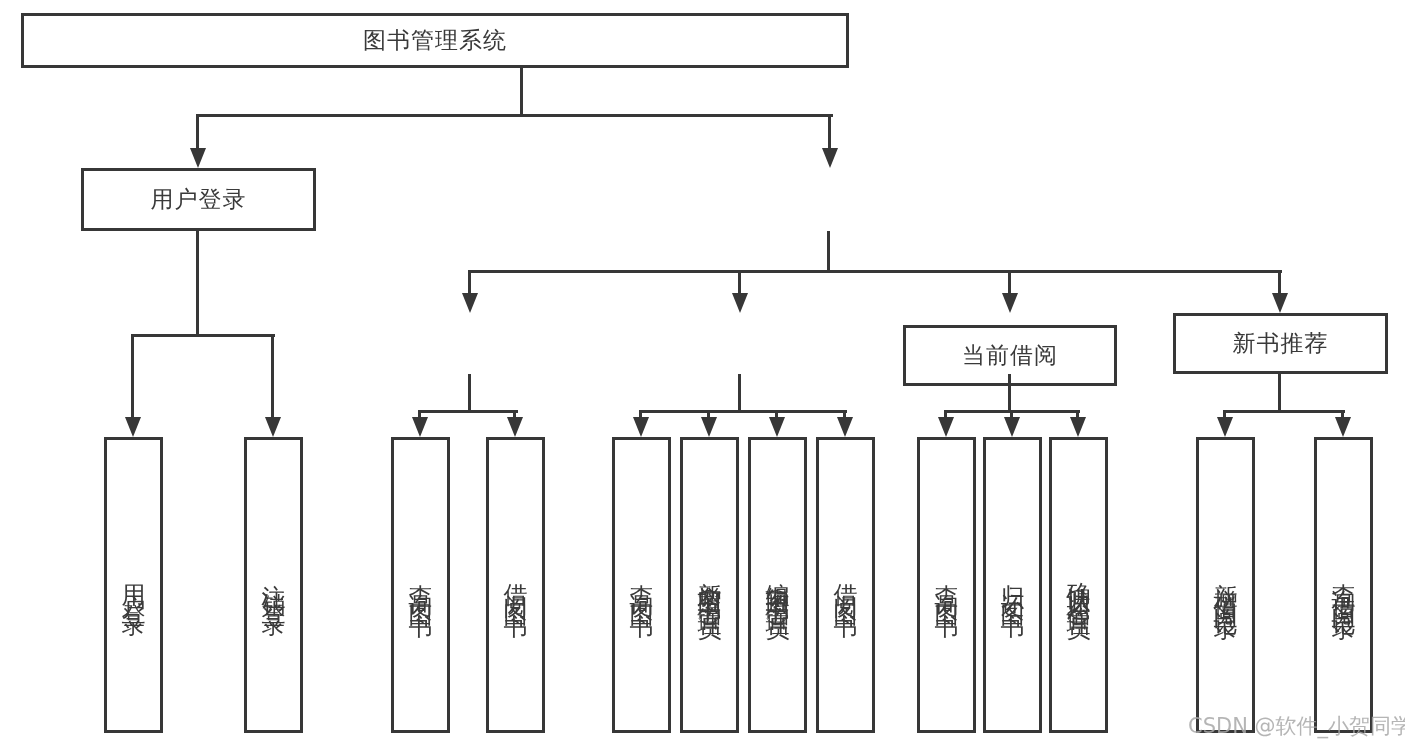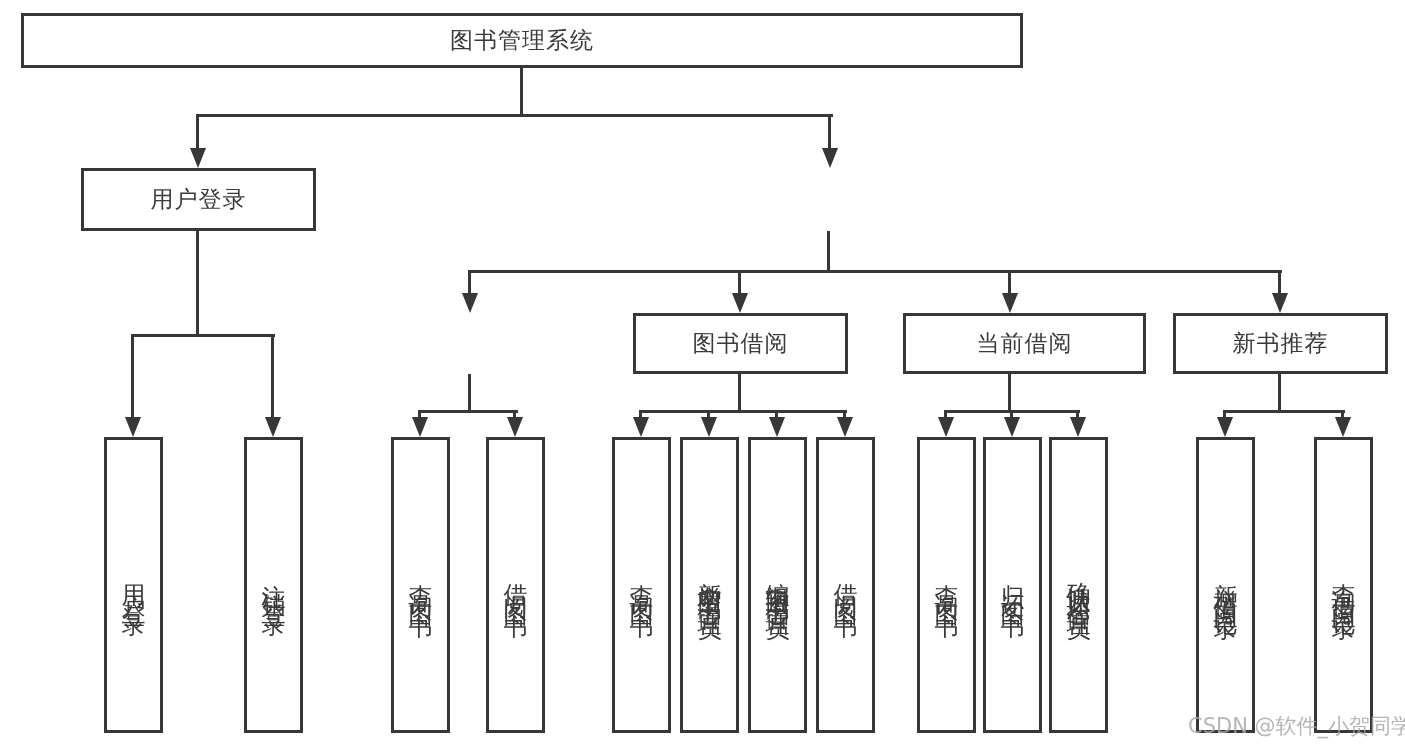--- a/index.html
+++ b/index.html
@@ -75,21 +75,21 @@
     color: rgba(168,168,168,0.85);
     white-space: nowrap;
     z-index: 10;
   }
 </style>
 </head>
 <body>
 
 <div id="canvas">
 
-  <div class="hbox" style="left:21px; top:13px; width:1002px; height:55px">
+  <div class="hbox" style="left:21px; top:13px; width:828px; height:55px">
     <span class="lbl">图书管理系统</span>
   </div>
 
   <div class="vline" style="left:520px; top:68px; height:49px"></div>
   <div class="hline" style="left:197px; top:114px; width:636px"></div>
   <div class="vline" style="left:196px; top:114px; height:36px"></div>
   <div class="arrow" style="left:190px; top:148px"></div>
   <div class="vline" style="left:828px; top:114px; height:36px"></div>
   <div class="arrow" style="left:822px; top:148px"></div>
 
@@ -108,24 +108,21 @@
   <div class="hline" style="left:468px; top:270px; width:814px"></div>
   <div class="vline" style="left:468px; top:270px; height:25px"></div>
   <div class="arrow" style="left:462px; top:293px"></div>
   <div class="vline" style="left:738px; top:270px; height:25px"></div>
   <div class="arrow" style="left:732px; top:293px"></div>
   <div class="vline" style="left:1008px; top:270px; height:25px"></div>
   <div class="arrow" style="left:1002px; top:293px"></div>
   <div class="vline" style="left:1278px; top:270px; height:25px"></div>
   <div class="arrow" style="left:1272px; top:293px"></div>
 
-  <div class="hbox" style="left:633px; top:313px; width:215px; height:61px">
-    <span class="lbl">图书借阅</span>
-  </div>
-  <div class="hbox" style="left:903px; top:313px; width:243px; height:61px">
+  <div class="hbox" style="left:903px; top:325px; width:214px; height:61px">
     <span class="lbl">当前借阅</span>
   </div>
   <div class="hbox" style="left:1173px; top:313px; width:215px; height:61px">
     <span class="lbl">新书推荐</span>
   </div>
 
   <div class="vline" style="left:468px; top:374px; height:39px"></div>
   <div class="hline" style="left:419px; top:410px; width:99px"></div>
   <div class="vline" style="left:418px; top:410px; height:9px"></div>
   <div class="arrow" style="left:412px; top:417px"></div>

